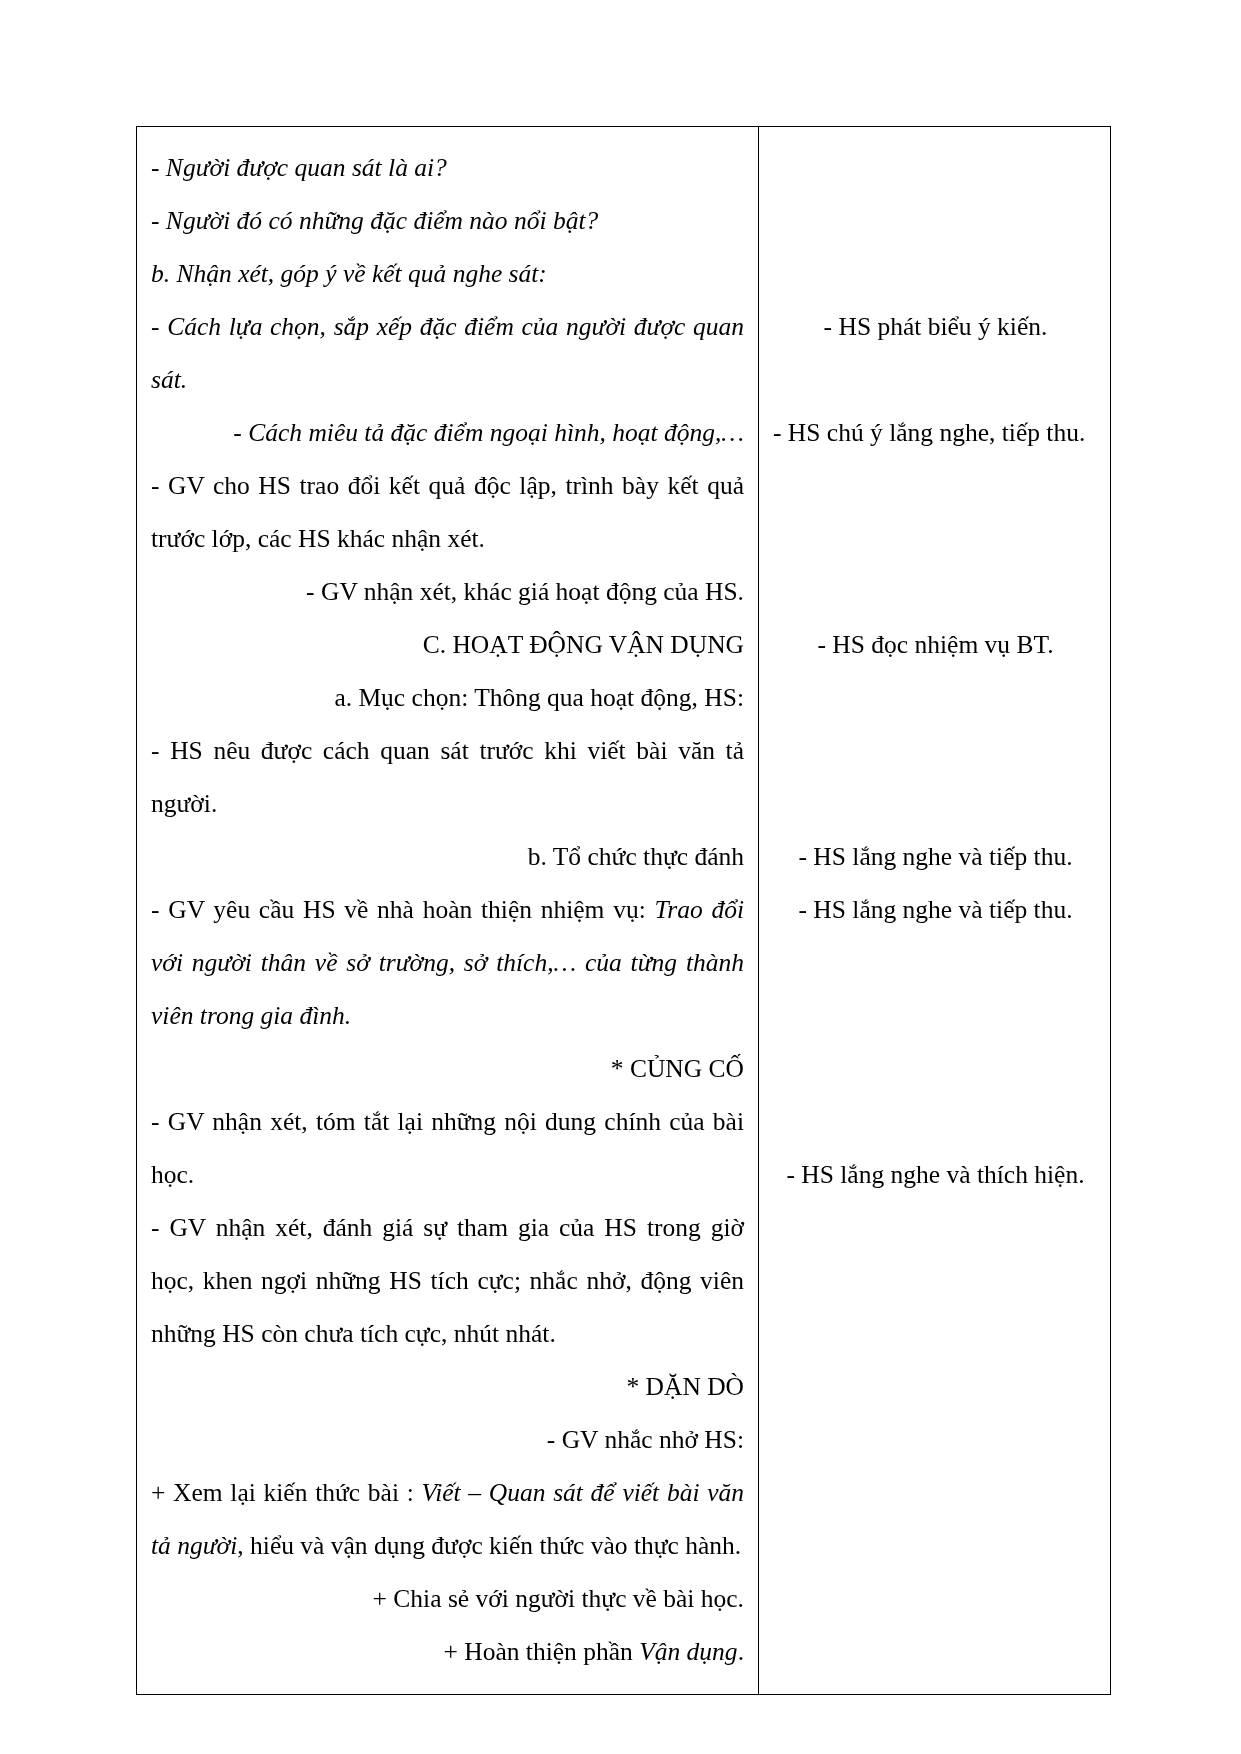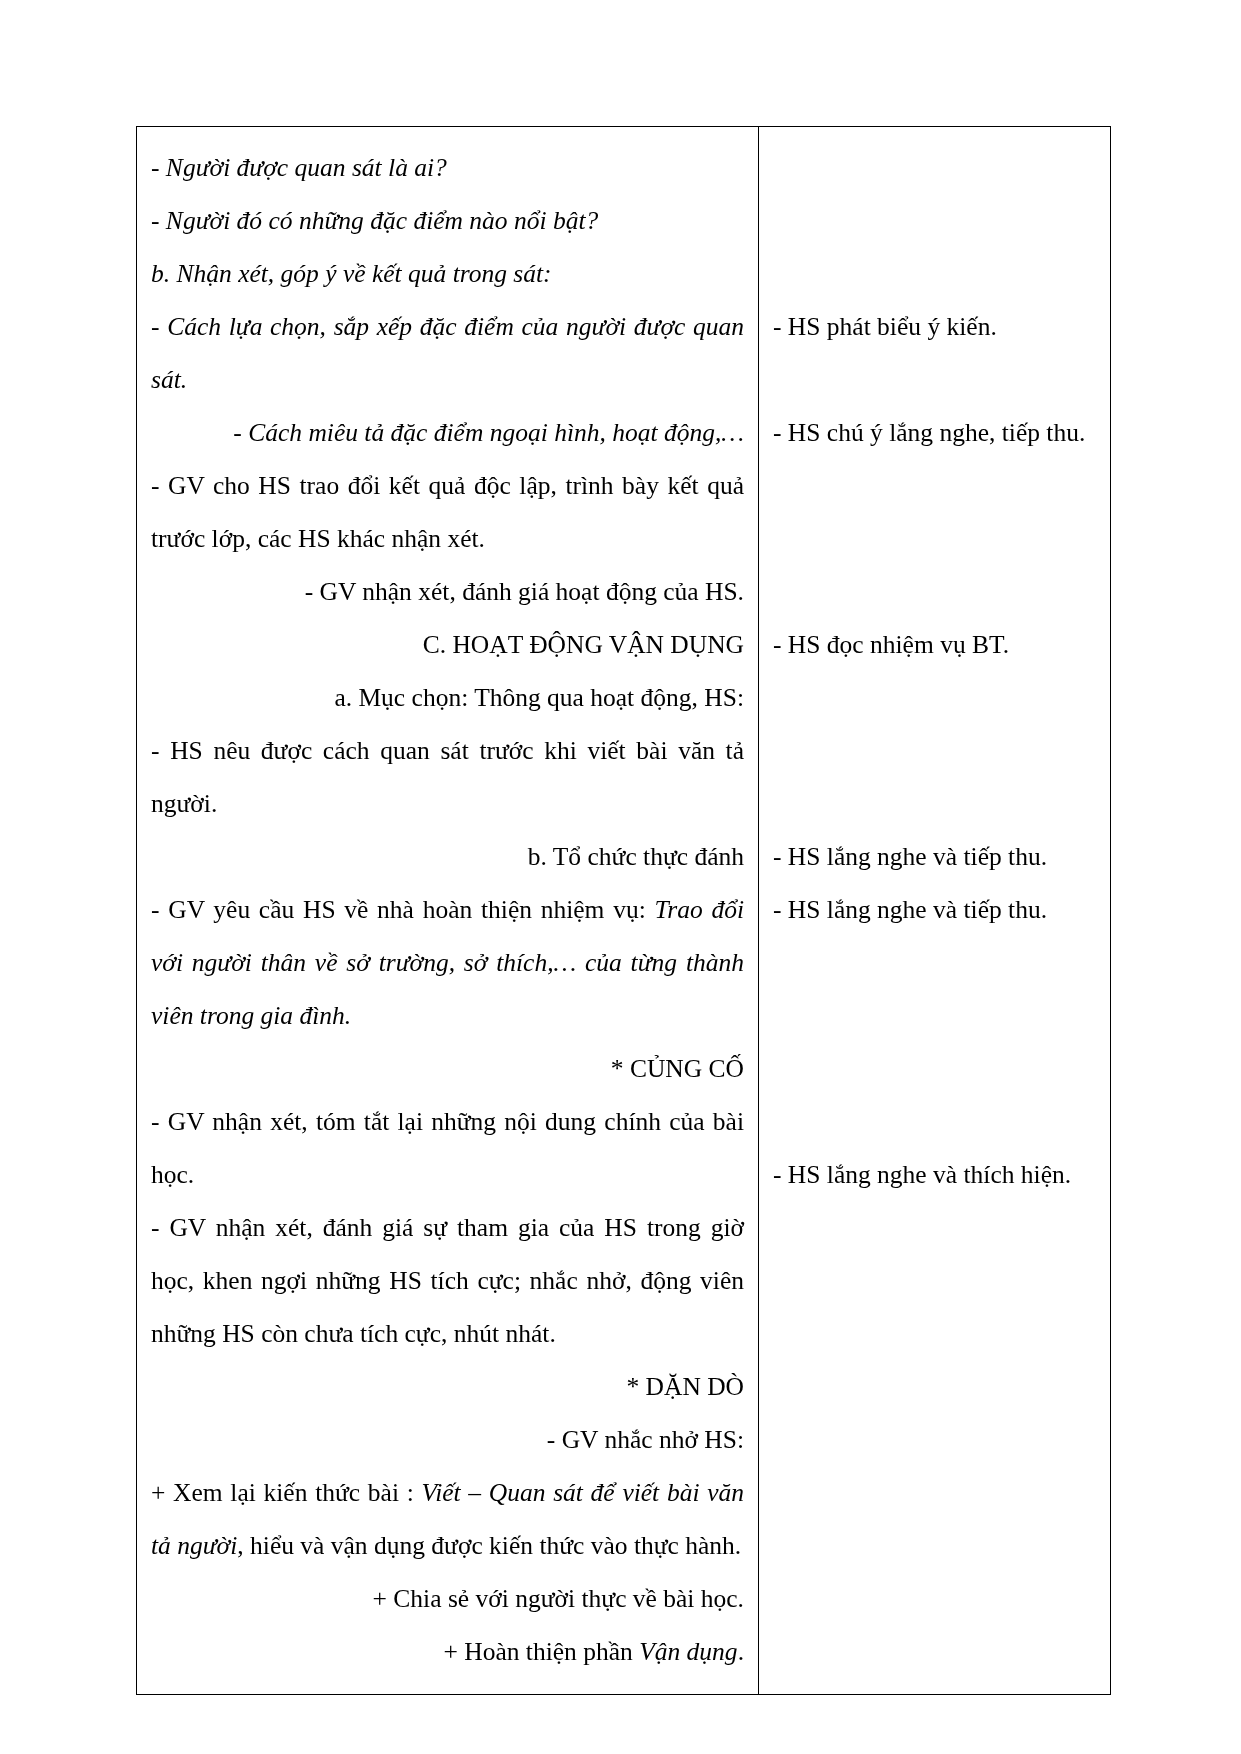--- a/index.html
+++ b/index.html
@@ -55,21 +55,21 @@
     text-align: justify;
     text-justify: inter-word;
     hyphens: none;
   }
   p.line.nojust {
     text-align: right;
   }
   .it { font-style: italic; }
   .bd { font-weight: normal; }
   .right-col p.line {
-    text-align: left;
+    text-align: center;
     line-height: 53px;
   }
   .right-col p.just {
     text-align: justify;
   }
   .spacer-r {
     height: 53px;
   }
 </style>
 </head>
@@ -80,29 +80,29 @@
     <tbody>
       <tr>
 
         <td class="col-teacher">
           <div class="cell-inner">
 
             <p class="line it">- Người được quan sát là ai?</p>
 
             <p class="line it">- Người đó có những đặc điểm nào nổi bật?</p>
 
-            <p class="line it">b. Nhận xét, góp ý về kết quả trong sát:</p>
+            <p class="line it">b. Nhận xét, góp ý về kết quả nghe sát:</p>
 
             <p class="line it">- Cách lựa chọn, sắp xếp đặc điểm của người được quan sát.</p>
 
             <p class="line it nojust">- Cách miêu tả đặc điểm ngoại hình, hoạt động,…</p>
 
             <p class="line">- GV cho HS trao đổi kết quả độc lập, trình bày kết quả trước lớp, các HS khác nhận xét.</p>
 
-            <p class="line nojust">- GV nhận xét, đánh giá hoạt động của HS.</p>
+            <p class="line nojust">- GV nhận xét, khác giá hoạt động của HS.</p>
 
             <p class="line bd nojust">C. HOẠT ĐỘNG VẬN DỤNG</p>
 
             <p class="line nojust"><span class="bd">a. Mục chọn:</span><span> Thông qua hoạt động, HS:</span></p>
 
             <p class="line">- HS nêu được cách quan sát trước khi viết bài văn tả người.</p>
 
             <p class="line bd nojust">b. Tổ chức thực đánh</p>
 
             <p class="line"><span>- GV yêu cầu HS về nhà hoàn thiện nhiệm vụ: </span><span class="it">Trao đổi với người thân về sở trường, sở thích,… của từng thành viên trong gia đình.</span></p>

